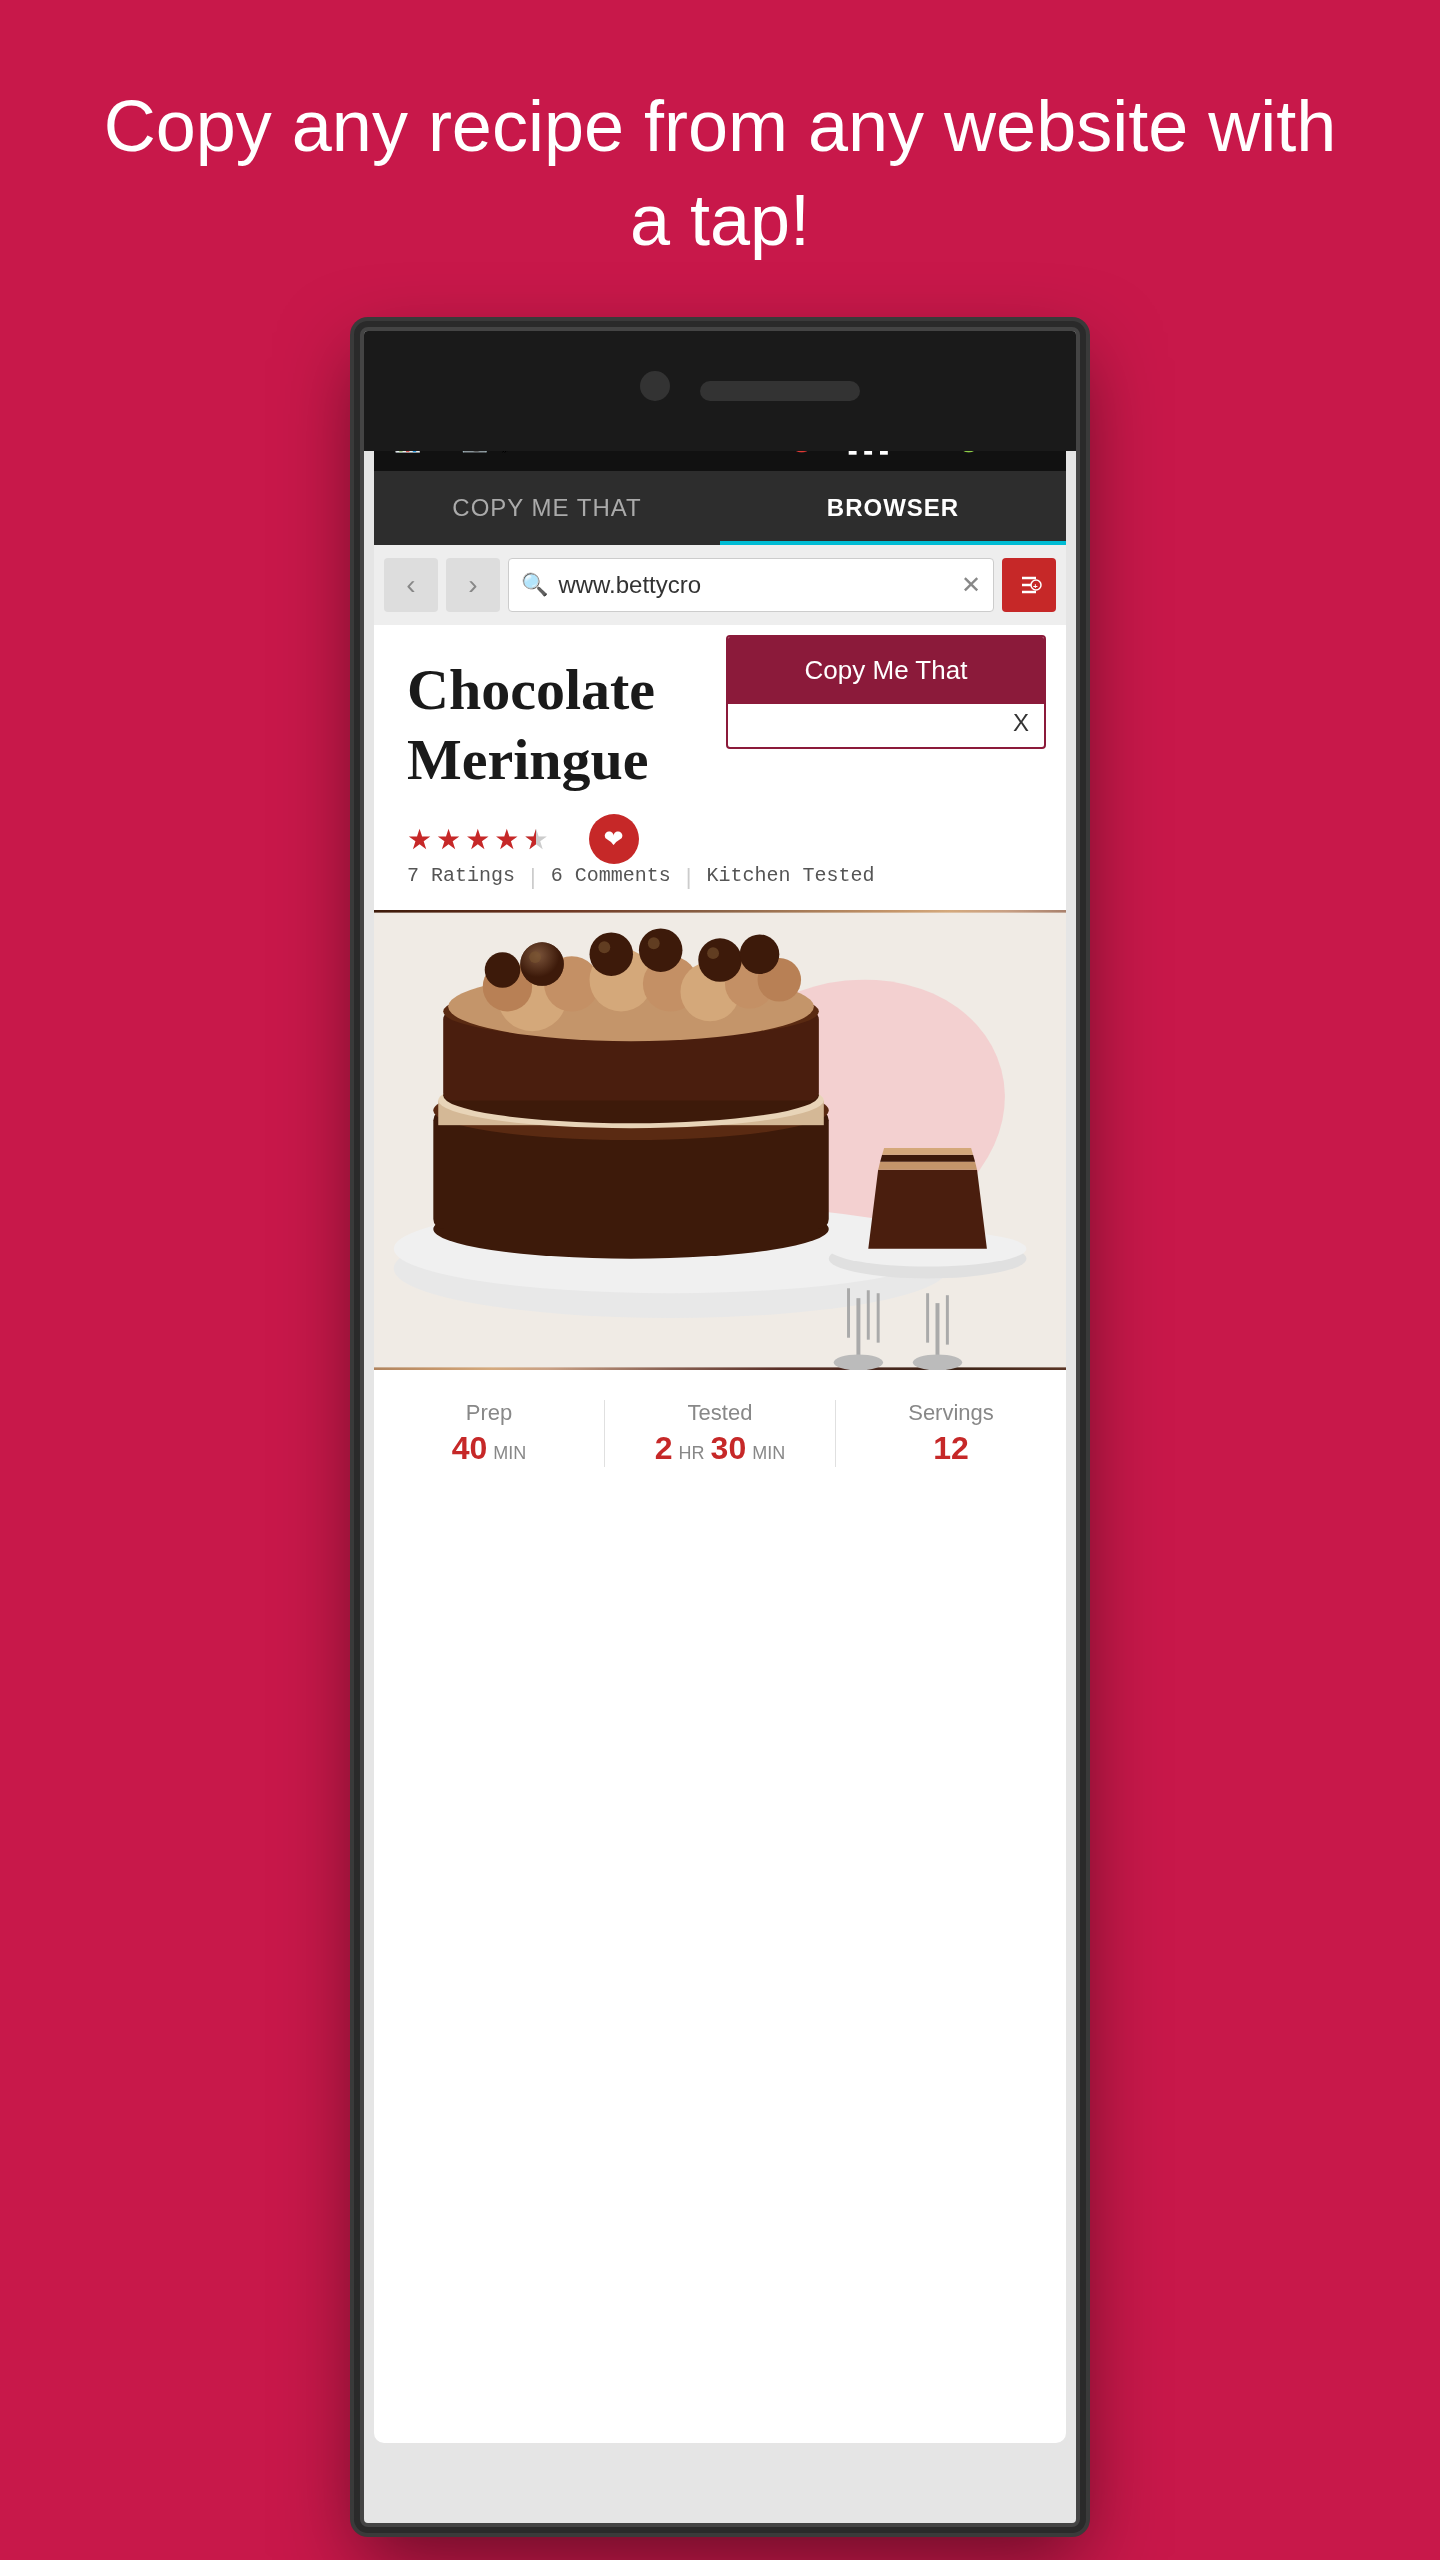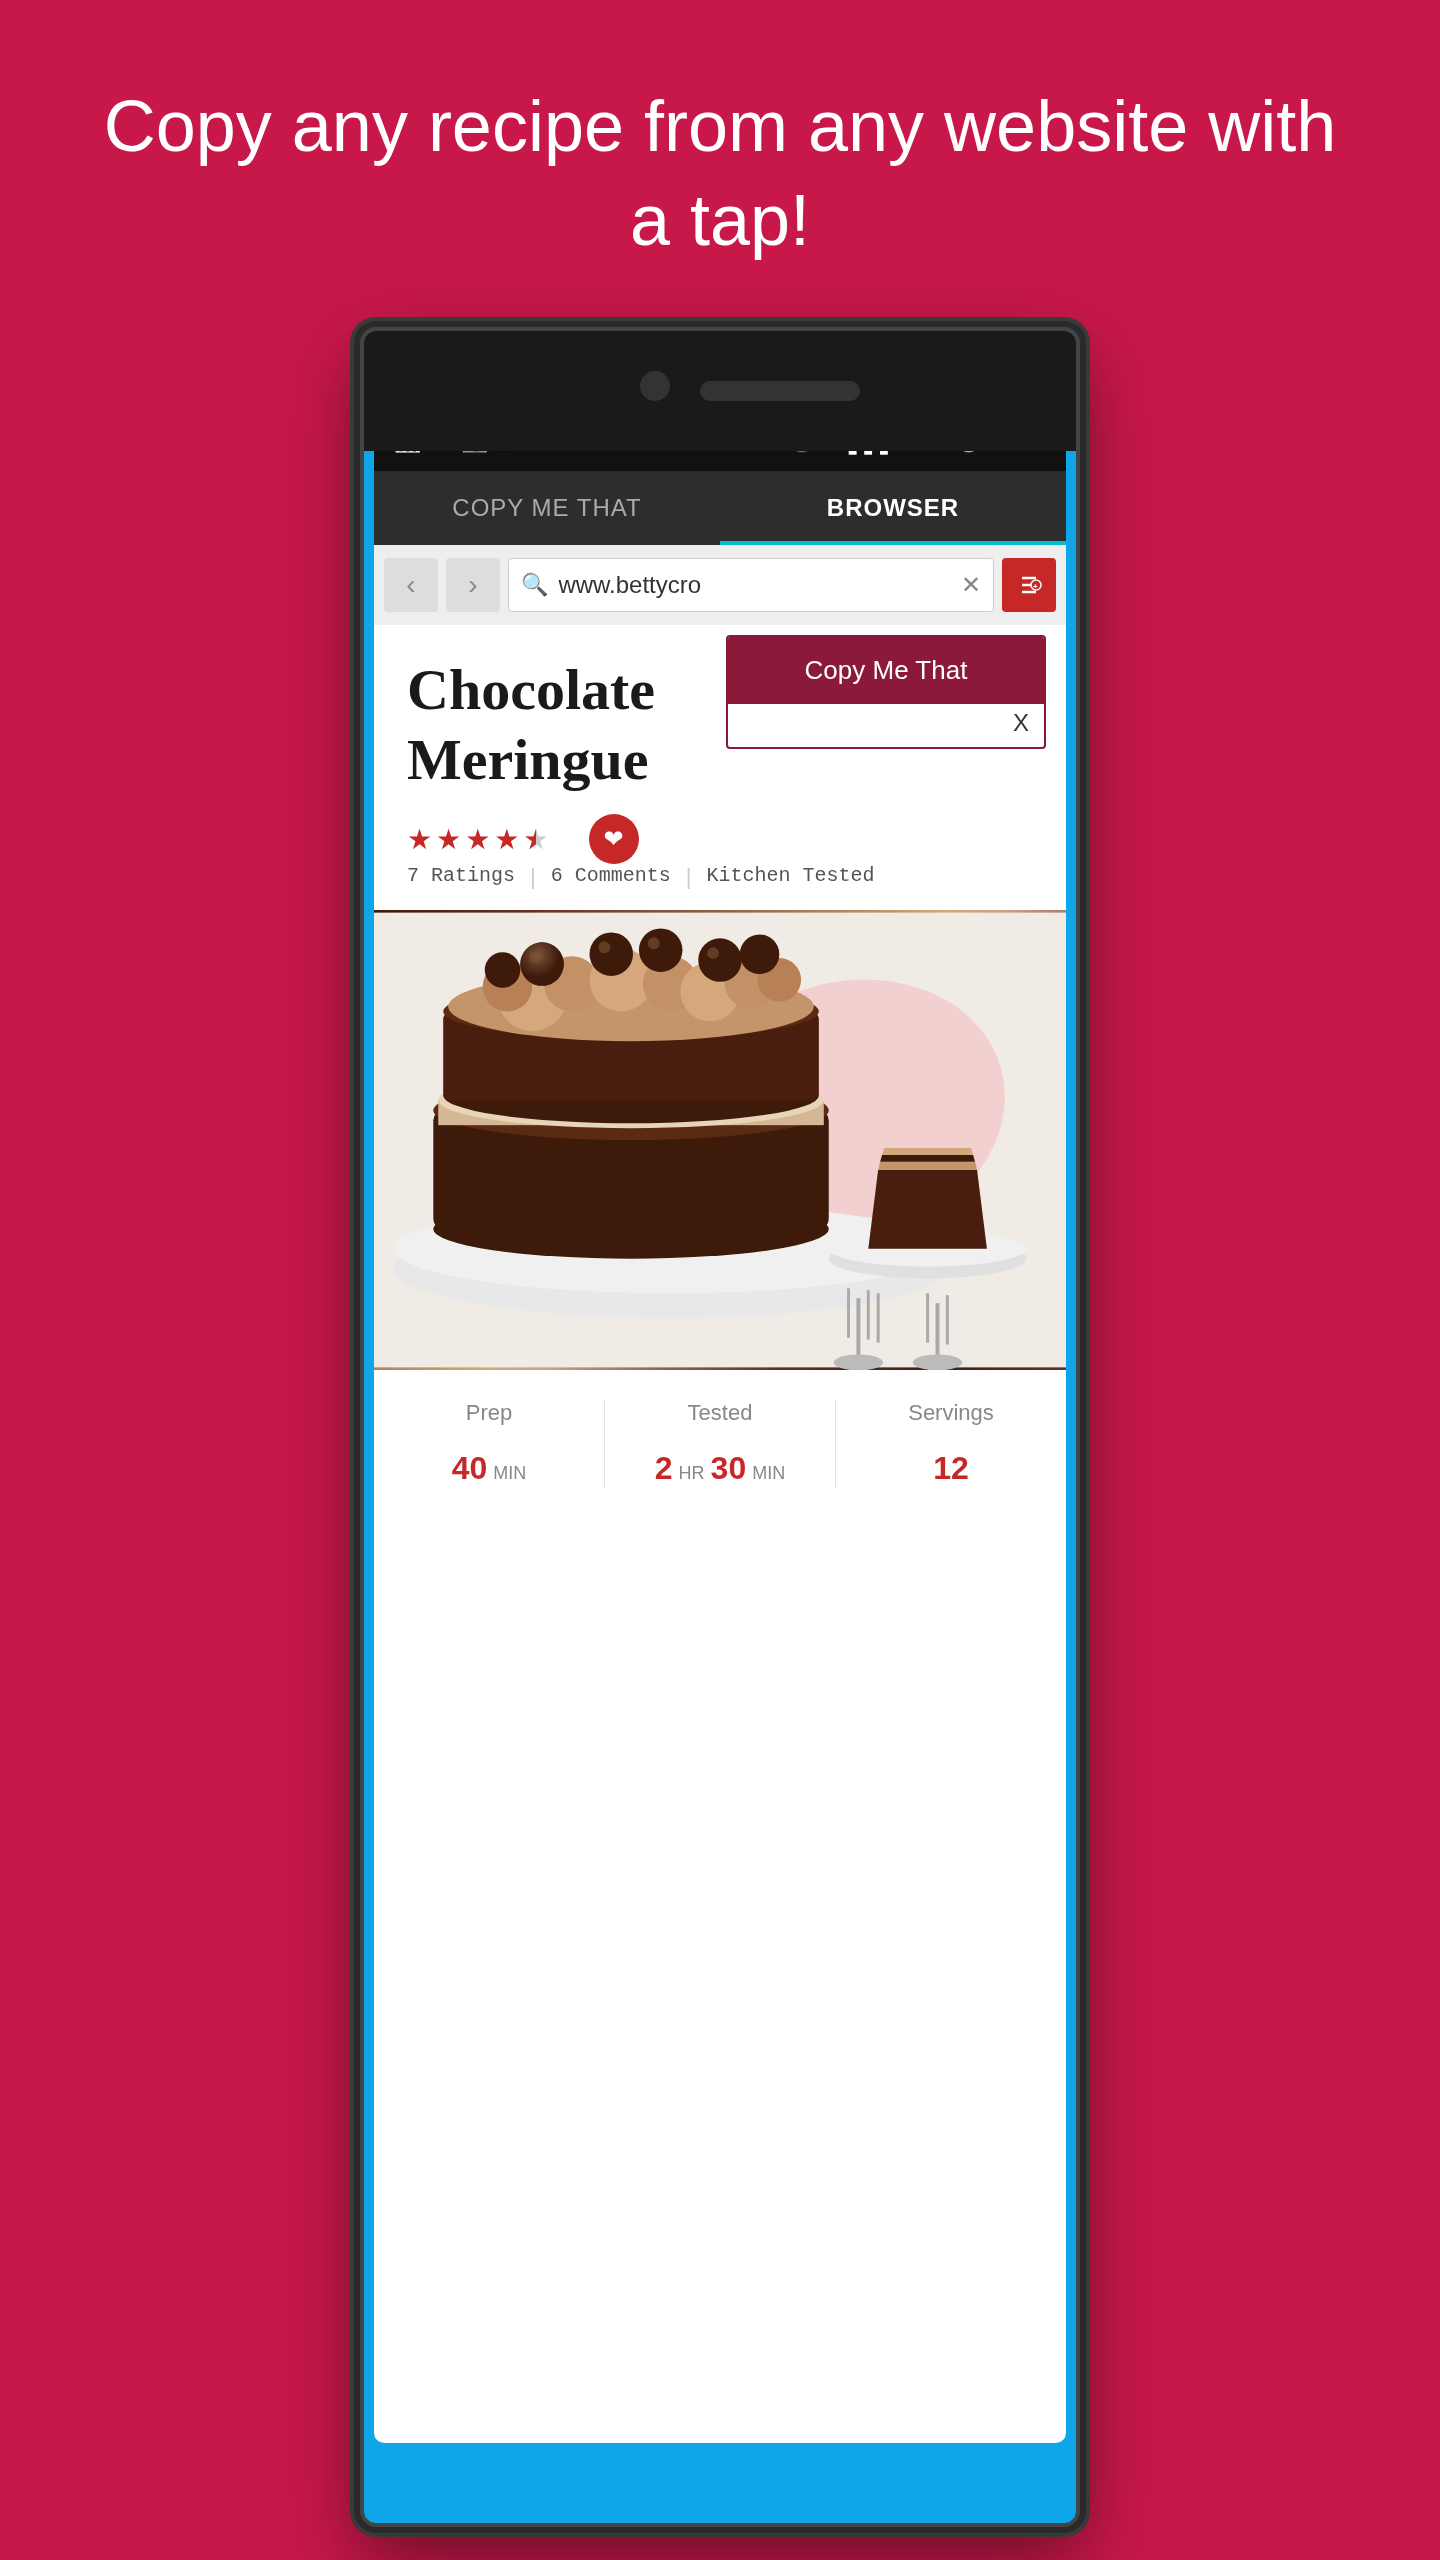--- a/index.html
+++ b/index.html
@@ -29,22 +29,22 @@
       display: flex;
       justify-content: center;
       align-items: flex-start;
       width: 100%;
       flex: 1;
     }
 
     .phone {
       width: 720px;
       height: 2200px;
-      background: #0ea5e9;
-      border-radius: 16px;
+      background: #e5e5e5;
+      border-radius: 8px;
       position: relative;
       box-shadow: 0 0 0 6px #2a2a2a, 0 0 0 10px #3a3a3a, 0 30px 80px rgba(0,0,0,0.5);
       overflow: hidden;
       border: 4px solid #444;
     }
 
     
     .phone-top {
       position: absolute;
       top: 0;
@@ -404,21 +404,21 @@
     }
 
     .footer-stat:last-child {
       border-right: none;
     }
 
     .footer-label {
       font-size: 22px;
       color: #888;
       display: block;
-      margin-bottom: 24px;
+      margin-bottom: 4px;
     }
 
     .footer-value {
       font-size: 32px;
       font-weight: 700;
       color: #c62828;
     }
 
     .footer-unit {
       font-size: 18px;

